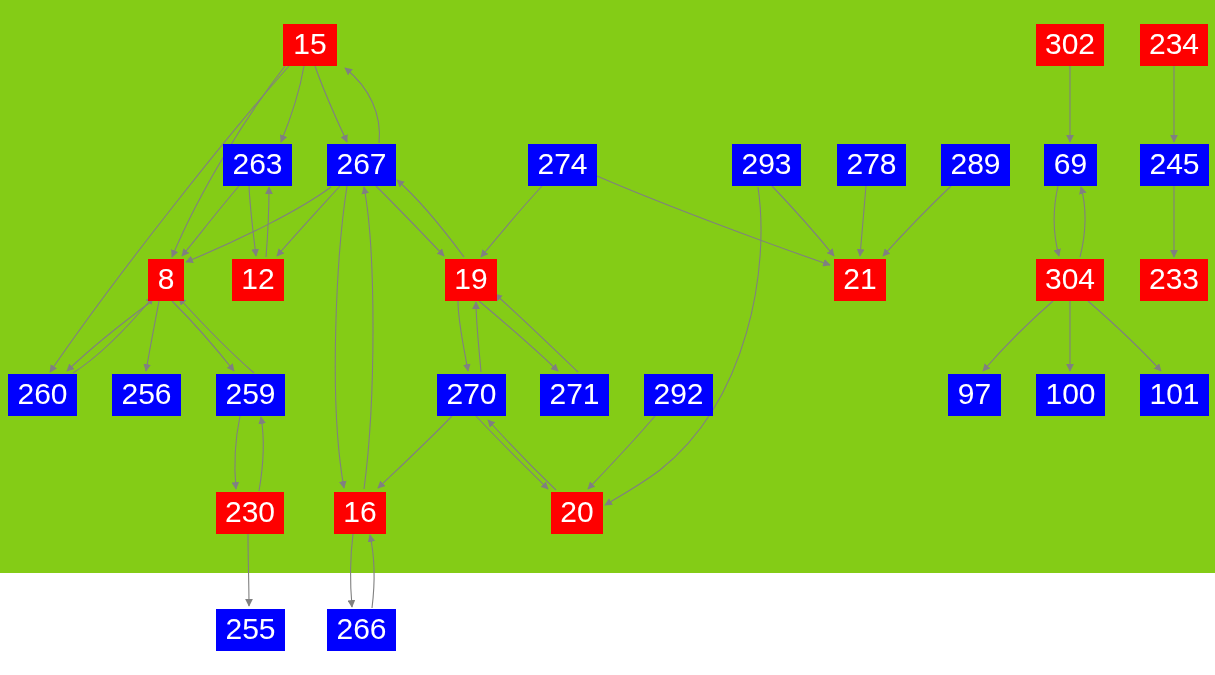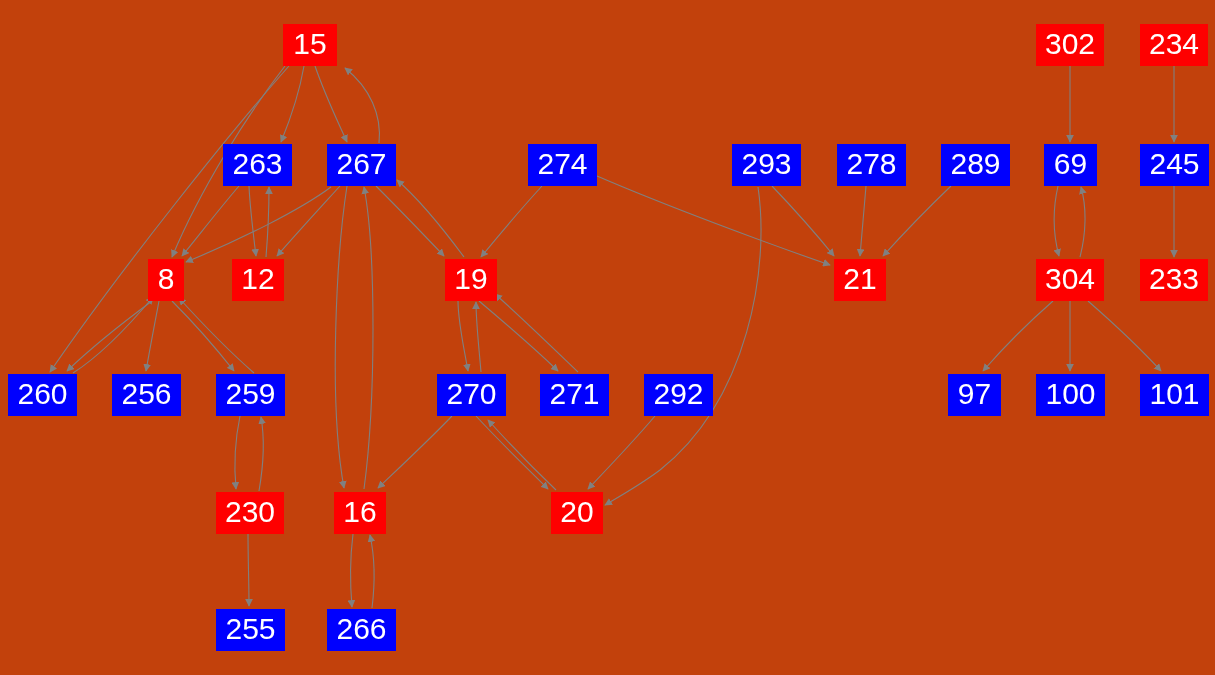--- a/index.html
+++ b/index.html
@@ -1,18 +1,18 @@
 <!DOCTYPE html>
 <html><head>
 <meta charset="utf-8">
 <style>
   html,body{margin:0;padding:0;background:#ffffff;}
   body{width:1215px;height:675px;overflow:hidden;
        font-family:"Liberation Sans", sans-serif;}
-  #canvas{position:relative;width:1215px;height:675px;background:#c2410c;}
+  #canvas{position:relative;width:1215px;height:573px;background:#84cc16;}
   svg#graph{position:absolute;left:0;top:0;width:1215px;height:675px;}
   .edge-path{fill:none;stroke:#808080;stroke-width:1.1px;}
   .node-rect{stroke:none;}
   .node-label{fill:#ffffff;font-family:"Liberation Sans", sans-serif;
               font-size:30px;text-anchor:middle;dominant-baseline:middle;}
 </style>
 </head>
 <body>
 
 <div id="canvas">

